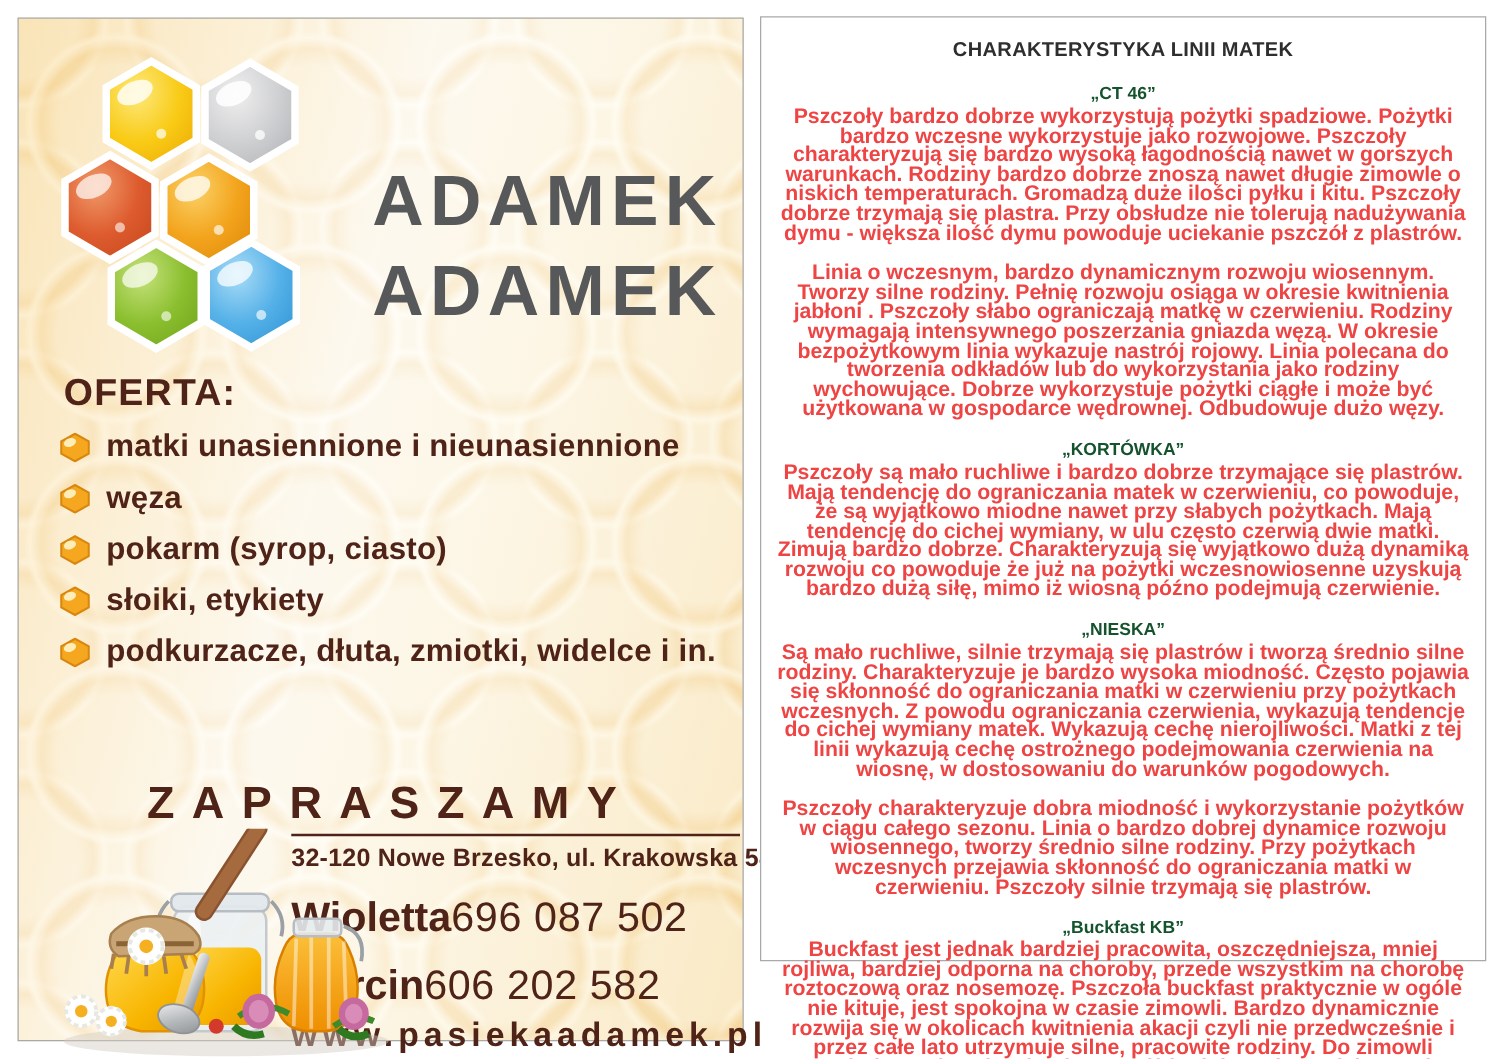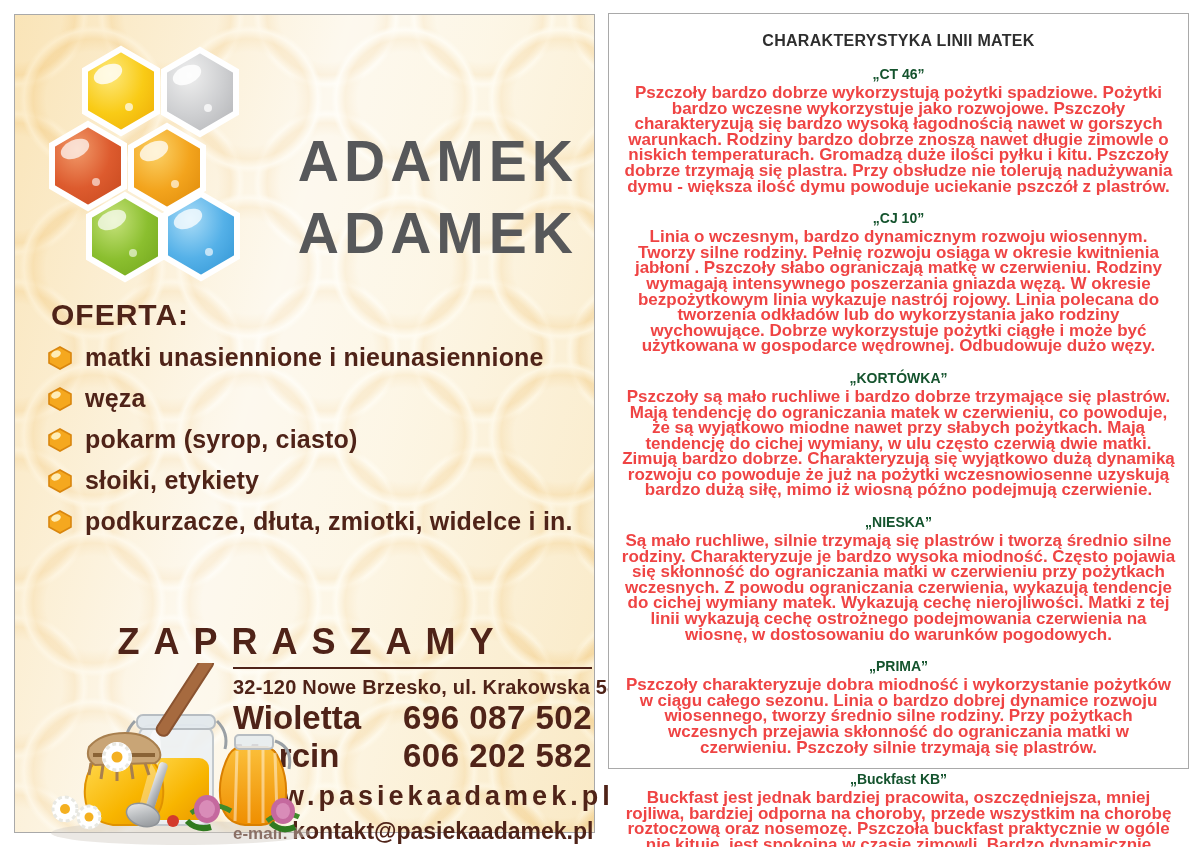--- a/index.html
+++ b/index.html
@@ -36,23 +36,23 @@
   .offer-item .txt{
     font-size:25px;font-weight:bold;color:#4f2318;white-space:nowrap;letter-spacing:.2px;
   }
   .zapraszamy{
     position:absolute;left:0;top:606px;width:581px;text-align:center;
     font-size:36px;font-weight:bold;color:#4f2318;letter-spacing:14px;text-indent:14px;
   }
   .contact{position:absolute;left:218px;top:652px;width:359px;color:#4f2318;}
   .contact .rule{height:2px;background:#4f2318;margin-bottom:7px;}
   .contact .address{font-size:20px;font-weight:bold;text-align:right;letter-spacing:.2px;white-space:nowrap;}
-  .contact .phone-row{display:flex;justify-content:space-between;align-items:baseline;margin-top:0;}
+  .contact .phone-row{display:flex;justify-content:flex-start;align-items:baseline;margin-top:16px;}
   .contact .phone-name{font-size:33px;font-weight:bold;}
-  .contact .phone-num{font-size:33px;font-weight:bold;letter-spacing:.5px;}
+  .contact .phone-num{font-size:33px;font-weight:normal;letter-spacing:.5px;}
   .contact .www{font-size:27px;font-weight:bold;letter-spacing:4px;text-align:right;margin-top:6px;white-space:nowrap;}
   .contact .email-row{text-align:right;margin-top:6px;white-space:nowrap;}
   .contact .email-label{font-size:17px;font-weight:bold;}
   .contact .email-val{font-size:23px;font-weight:bold;}
   .jars-svg{position:absolute;left:16px;top:648px;}
   
   .panel-right{
     left:608px;top:13px;width:581px;height:756px;background:#ffffff;
     padding:18px 11px 0 11px;text-align:center;color:#3c3c3c;
   }
@@ -284,32 +284,30 @@
 </div>
 
 <div class="panel panel-right">
   <div class="doc-title">CHARAKTERYSTYKA LINII MATEK</div>
 
   <div class="section">
     <div class="sec-heading">„CT 46”</div>
     <div class="sec-body">Pszczoły bardzo dobrze wykorzystują pożytki spadziowe. Pożytki bardzo wczesne wykorzystuje jako rozwojowe. Pszczoły charakteryzują się bardzo wysoką łagodnością nawet w gorszych warunkach. Rodziny bardzo dobrze znoszą nawet długie zimowle o niskich temperaturach. Gromadzą duże ilości pyłku i kitu. Pszczoły dobrze trzymają się plastra. Przy obsłudze nie tolerują nadużywania dymu - większa ilość dymu powoduje uciekanie pszczół z plastrów.</div>
   </div>
   <div class="section">
-    <div class="sec-heading">„CJ 10”</div>
     <div class="sec-body">Linia o wczesnym, bardzo dynamicznym rozwoju wiosennym. Tworzy silne rodziny. Pełnię rozwoju osiąga w okresie kwitnienia jabłoni . Pszczoły słabo ograniczają matkę w czerwieniu. Rodziny wymagają intensywnego poszerzania gniazda węzą. W okresie bezpożytkowym linia wykazuje nastrój rojowy. Linia polecana do tworzenia odkładów lub do wykorzystania jako rodziny wychowujące. Dobrze wykorzystuje pożytki ciągłe i może być użytkowana w gospodarce wędrownej. Odbudowuje dużo węzy.</div>
   </div>
   <div class="section">
     <div class="sec-heading">„KORTÓWKA”</div>
     <div class="sec-body">Pszczoły są mało ruchliwe i bardzo dobrze trzymające się plastrów. Mają tendencję do ograniczania matek w czerwieniu, co powoduje, że są wyjątkowo miodne nawet przy słabych pożytkach. Mają tendencję do cichej wymiany, w ulu często czerwią dwie matki. Zimują bardzo dobrze. Charakteryzują się wyjątkowo dużą dynamiką rozwoju co powoduje że już na pożytki wczesnowiosenne uzyskują bardzo dużą siłę, mimo iż wiosną późno podejmują czerwienie.</div>
   </div>
   <div class="section">
     <div class="sec-heading">„NIESKA”</div>
     <div class="sec-body">Są mało ruchliwe, silnie trzymają się plastrów i tworzą średnio silne rodziny. Charakteryzuje je bardzo wysoka miodność. Często pojawia się skłonność do ograniczania matki w czerwieniu przy pożytkach wczesnych. Z powodu ograniczania czerwienia, wykazują tendencje do cichej wymiany matek. Wykazują cechę nierojliwości. Matki z tej linii wykazują cechę ostrożnego podejmowania czerwienia na wiosnę, w dostosowaniu do warunków pogodowych.</div>
   </div>
   <div class="section">
-    <div class="sec-heading">„PRIMA”</div>
     <div class="sec-body">Pszczoły charakteryzuje dobra miodność i wykorzystanie pożytków w ciągu całego sezonu. Linia o bardzo dobrej dynamice rozwoju wiosennego, tworzy średnio silne rodziny. Przy pożytkach wczesnych przejawia skłonność do ograniczania matki w czerwieniu. Pszczoły silnie trzymają się plastrów.</div>
   </div>
   <div class="section">
     <div class="sec-heading">„Buckfast KB”</div>
     <div class="sec-body">Buckfast jest jednak bardziej pracowita, oszczędniejsza, mniej rojliwa, bardziej odporna na choroby, przede wszystkim na chorobę roztoczową oraz nosemozę. Pszczoła buckfast praktycznie w ogóle nie kituje, jest spokojna w czasie zimowli. Bardzo dynamicznie rozwija się w okolicach kwitnienia akacji czyli nie przedwcześnie i przez całe lato utrzymuje silne, pracowite rodziny. Do zimowli potrzebują trochę więcej pokarmu niż krainka. Wiosną ich start jest odrobinę wolniejszy od krainek. Potrafią zaczerwić całą rodnię (od ramka do ramka). Pszczoła wybitnie nie rojliwa, ale bardzo żarłoczna.</div>
   </div>
 </div>
 
 </body></html>

